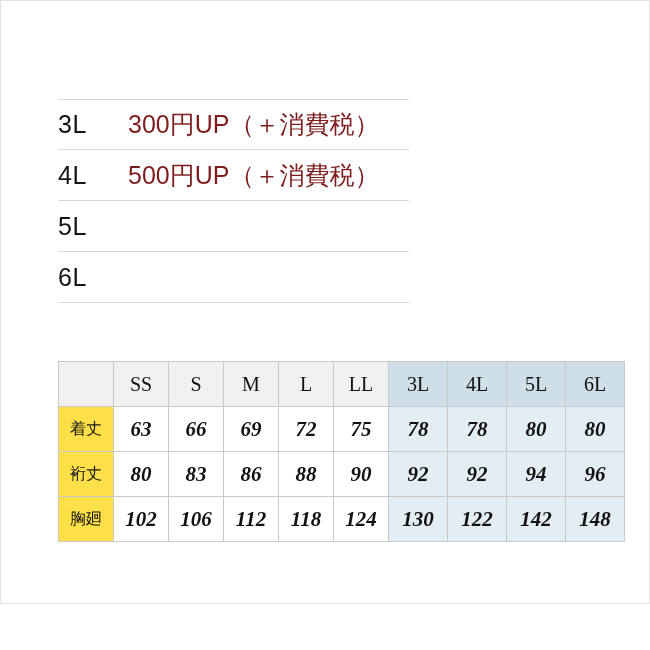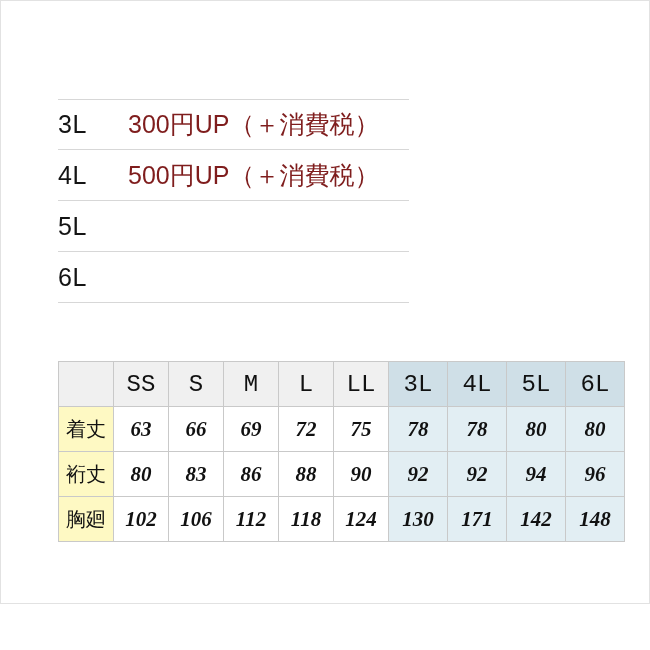--- a/index.html
+++ b/index.html
@@ -79,37 +79,37 @@
     padding: 0;
     font-size: 21px;
     font-weight: bold;
     font-style: italic;
     color: #111;
     font-family: "Liberation Serif", serif;
   }
   table.size-table th {
     font-style: normal;
     font-weight: normal;
-    font-family: Liberation Mono, monospace;
-    font-size: 24px;
+    font-family: Liberation Serif, serif;
+    font-size: 20px;
     background: #f0f0f0;
     margin-top: 14px;
   }
   table.size-table th.corner {
     background: #f0f0f0;
   }
   table.size-table th.hl {
     background: #cfdfe7;
   }
   table.size-table td.rowhead {
-    background: #fef9c3;
+    background: #fde047;
     font-family: "Liberation Sans", sans-serif;
     font-style: normal;
     font-weight: normal;
-    font-size: 20px;
+    font-size: 16px;
     letter-spacing: 0px;
     margin-top: 24px;
   }
   table.size-table td.hl {
     background: #e2eef3;
   }
   .col-head { width: 54px; }
   .col-cell { width: 54px; }
   .col-wide { width: 58px; }
 </style>
@@ -177,21 +177,21 @@
           <td class="hl">96</td>
         </tr>
         <tr>
           <td class="rowhead">胸廻</td>
           <td>102</td>
           <td>106</td>
           <td>112</td>
           <td>118</td>
           <td>124</td>
           <td class="hl">130</td>
-          <td class="hl">171</td>
+          <td class="hl">122</td>
           <td class="hl">142</td>
           <td class="hl">148</td>
         </tr>
       </tbody>
     </table>
   </div>
 
 </div>
 
 </body></html>

